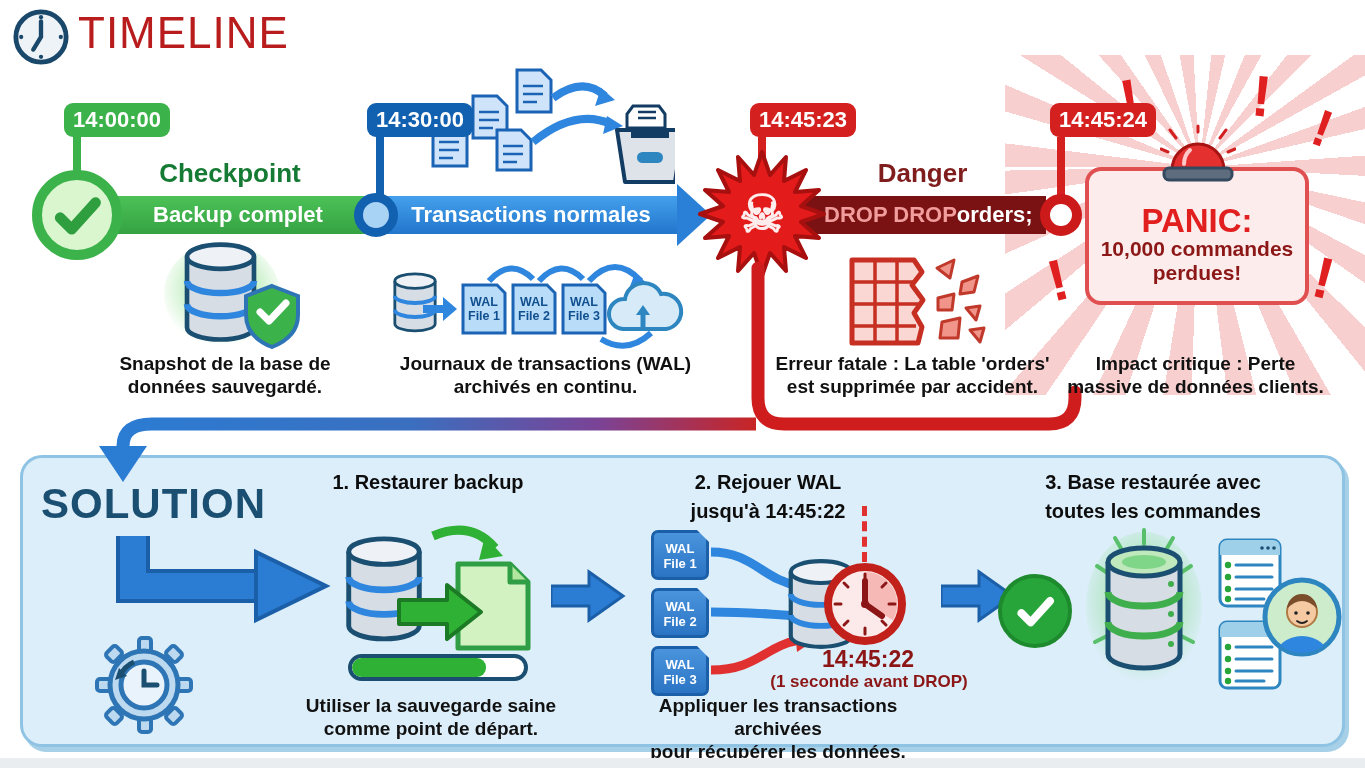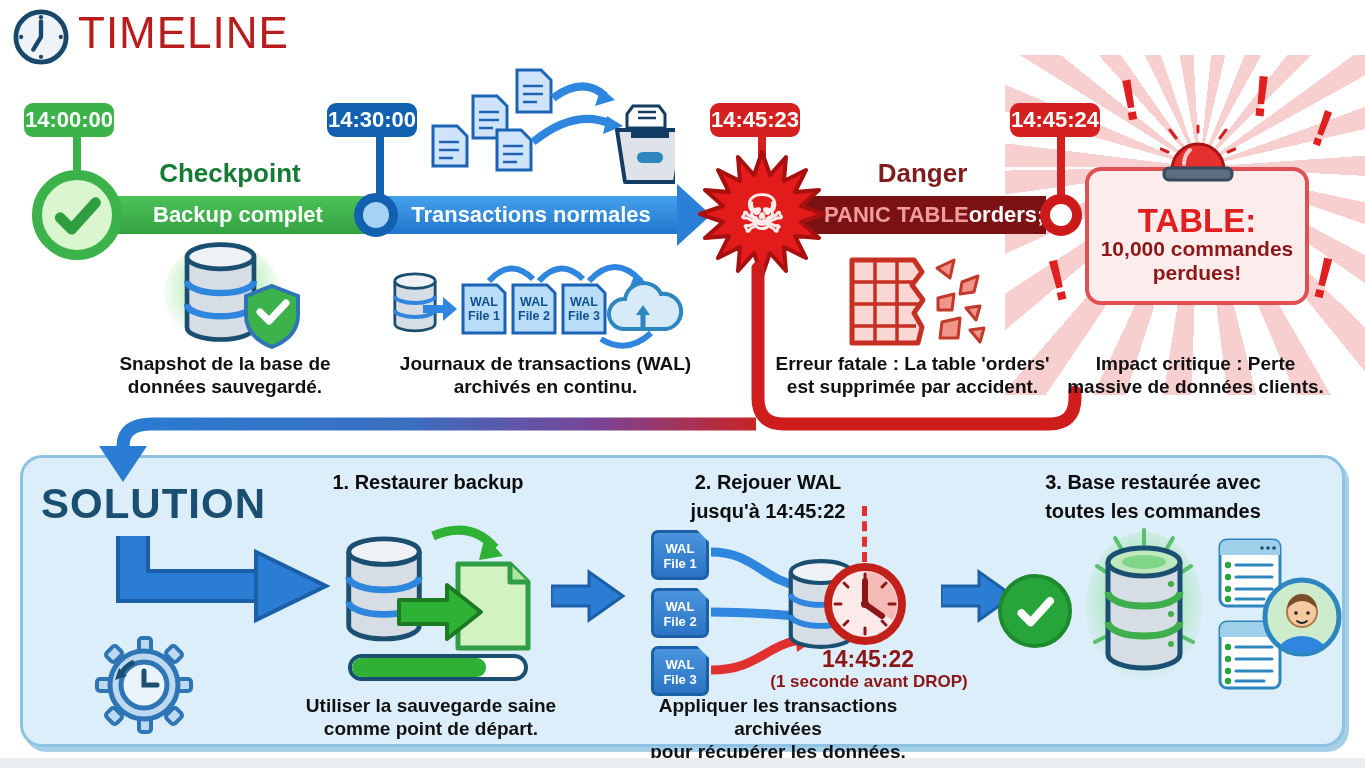--- a/index.html
+++ b/index.html
@@ -4,22 +4,22 @@
 <style>
   * { box-sizing: border-box; margin: 0; padding: 0; }
   body { font-family: "Liberation Sans", sans-serif; background:#fff; }
   #stage { position:relative; width:1365px; height:768px; background:#ffffff; overflow:hidden; }
   .abs { position:absolute; }
 
   
   #hdr-title { left:78px; top:8px; font-size:44px; font-weight:400; color:#b91c1c; letter-spacing:1px; }
 
   
-  .badge { position:absolute; width:90px; height:34px; border-radius:9px; color:#fff;
-           font-weight:bold; font-size:22px; display:flex; align-items:center; justify-content:center; z-index:3; }
+  .badge { position:absolute; width:106px; height:34px; border-radius:9px; color:#fff;
+           font-weight:bold; font-size:22px; display:flex; align-items:center; justify-content:center; z-index:3;margin-left:40px; }
   .badge.green { background:#3cb24a; }
   .badge.blue  { background:#1260b0; }
   .badge.red   { background:#d52020; }
   .stem { position:absolute; width:8px; z-index:2; }
   .stem.green { background:#3cb24a; } .stem.blue { background:#1260b0; } .stem.red { background:#d52020; }
 
   
   .seg { position:absolute; top:196px; height:38px; display:flex; align-items:center;
          color:#fff; font-weight:bold; font-size:22px; z-index:2; }
   #seg-green { left:75px; width:310px; background:linear-gradient(#4cc257,#35a242); border-radius:19px 0 0 19px; padding-left:78px; }
@@ -133,21 +133,21 @@
   <div class="stem red" style="left:1057px;top:137px;height:60px"></div>
 
   <div class="seg" id="seg-green">
     <span>Backup complet</span>
   </div>
   <div class="seg" id="seg-blue">
     <span>Transactions normales</span>
   </div>
   <div class="abs" id="seg-blue-arrow"></div>
   <div class="seg" id="seg-maroon">
-    <span class="drop-cmd">PANIC TABLE</span>
+    <span class="drop-cmd">DROP DROP</span>
       <span class="drop-arg"> orders;</span>
   </div>
   <div class="abs" id="ring"></div>
   <div class="abs" id="check-circle">
     <svg width="62" height="62" viewBox="0 0 70 70">
         <path d="M16 38 l13 13 l27 -30" fill="none" stroke="#2f9e3f" stroke-width="12" stroke-linecap="round" stroke-linejoin="round"></path>
       </svg>
   </div>
   <div class="abs" id="blue-dot"></div>
 
@@ -229,21 +229,21 @@
     </g>
   </svg>
 
   <div class="abs" id="rays"></div>
   <div class="excl" style="left:1120px;top:66px;transform:rotate(-10deg)">!</div>
   <div class="excl" style="left:1252px;top:62px;transform:rotate(6deg)">!</div>
   <div class="excl" style="left:1314px;top:98px;font-size:52px;transform:rotate(20deg)">!</div>
   <div class="excl" style="left:1048px;top:246px;transform:rotate(-14deg)">!</div>
   <div class="excl" style="left:1314px;top:244px;transform:rotate(14deg)">!</div>
   <div class="abs" id="panic-box">
-    <div class="panic-title">TABLE:</div>
+    <div class="panic-title">PANIC:</div>
     <div class="panic-sub">10,000 commandes</div>
     <div class="panic-sub">perdues!</div>
   </div>
   <svg class="abs" id="siren" width="76" height="58" viewBox="0 0 76 58">
     <g stroke="#d21f1f" stroke-width="3" stroke-linecap="round">
       <path d="M16 14 l-6 -8 M38 8 v-6 M60 14 l6 -8 M8 28 l-7 -3 M68 28 l7 -3"></path>
     </g>
     <path d="M12 46 a26 26 0 0 1 52 0 z" fill="#e53030" stroke="#a81414" stroke-width="3"></path>
     <path d="M24 40 a16 18 0 0 1 6 -14" fill="none" stroke="#ffc9c9" stroke-width="4" stroke-linecap="round"></path>
     <rect x="4" y="44" width="68" height="12" rx="5" fill="#5d6d7e" stroke="#34495e" stroke-width="3"></rect>

